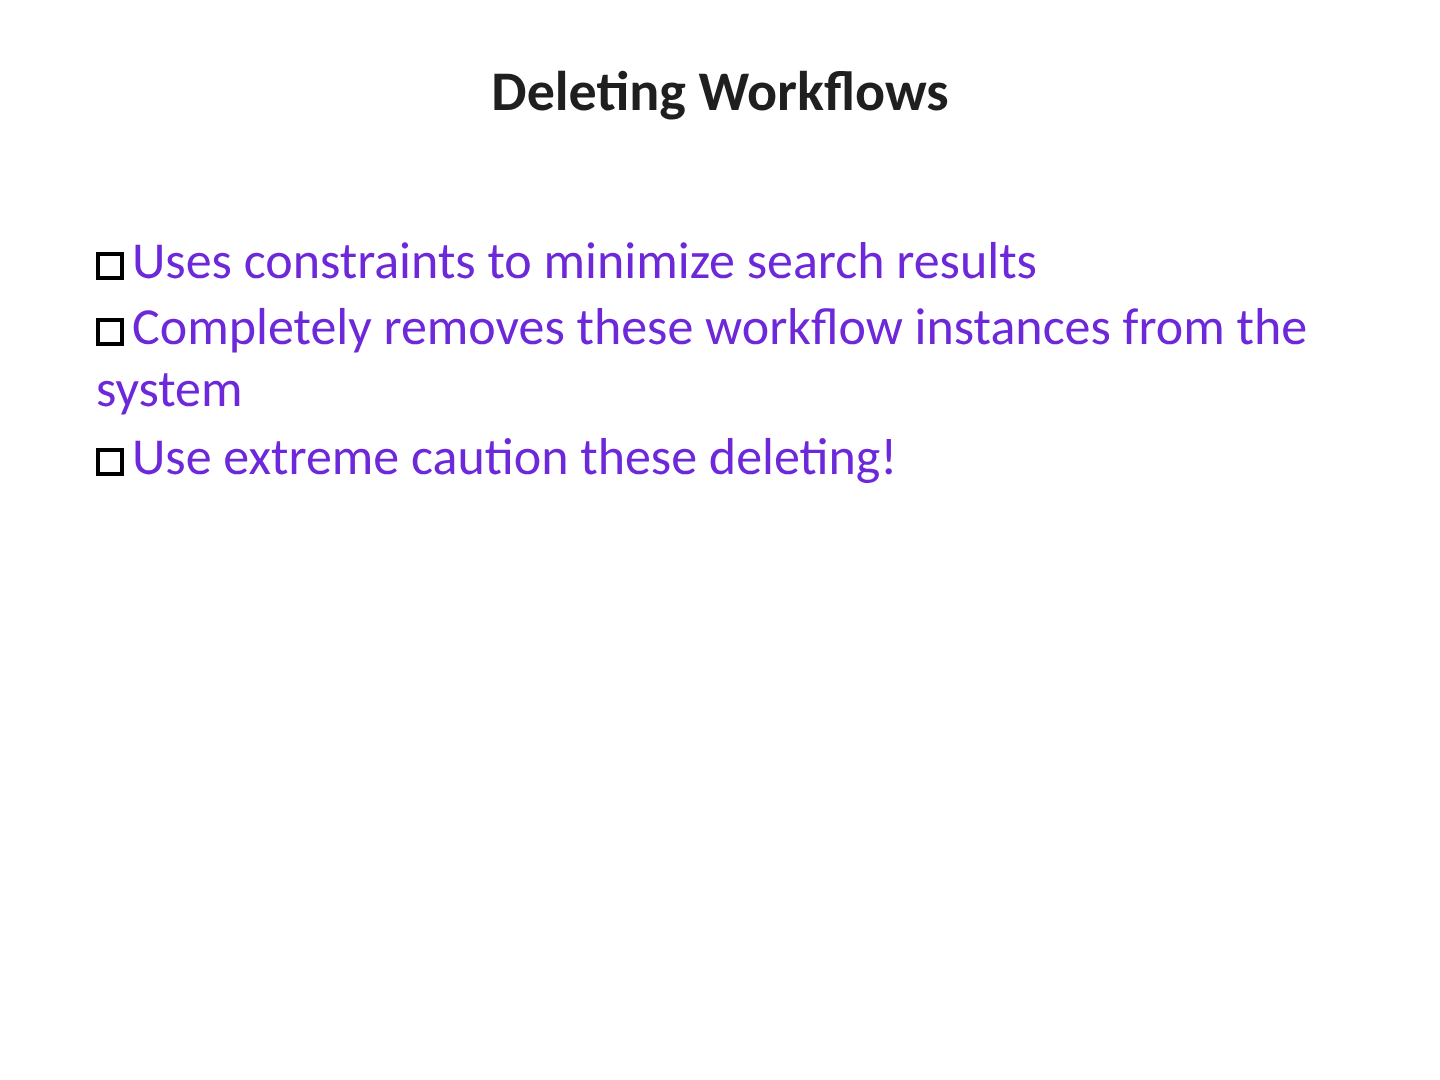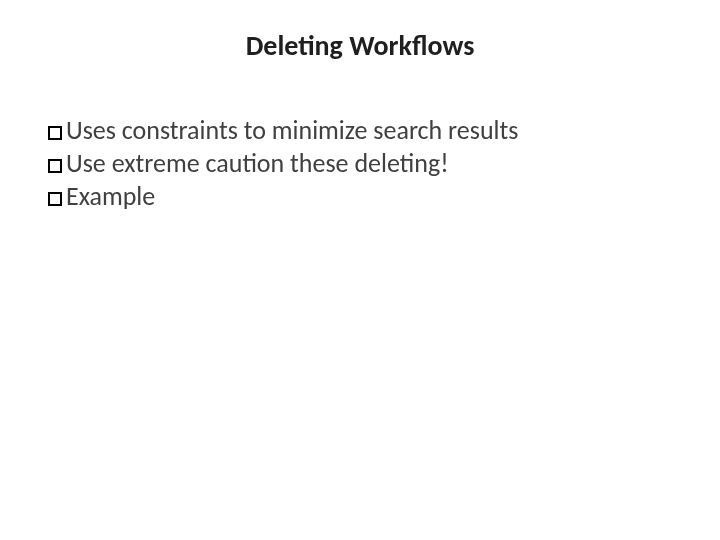--- a/index.html
+++ b/index.html
@@ -26,21 +26,21 @@
     font-weight: 700;
     color: #1f1f1f;
   }
   .body {
     position: absolute;
     top: 115px;
     left: 48px;
     right: 48px;
     font-size: 26px;
     line-height: 1.2;
-    color: #404040;
+    color: #6d28d9;
   }
   .item {
     margin: 0 0 2px 0;
   }
   .bullet {
     display: inline-block;
     width: 14px;
     height: 14px;
     border: 2px solid #000;
     margin-right: 4px;
@@ -60,21 +60,21 @@
 
 <div class="slide">
 
   <div class="title">Deleting Workflows</div>
 
   <div class="body">
     <div class="item">
       <span class="bullet"></span><span>Uses constraints to minimize search results</span>
     </div>
     <div class="item">
-      <span class="bullet"></span><span>Use extreme caution these deleting!</span>
+      <span class="bullet"></span><span>Completely removes these workflow instances from the system</span>
     </div>
     <div class="item">
-      <span class="bullet"></span><span>Example</span>
+      <span class="bullet"></span><span>Use extreme caution these deleting!</span>
     </div>
   </div>
 
 
 </div>
 
 </body></html>

